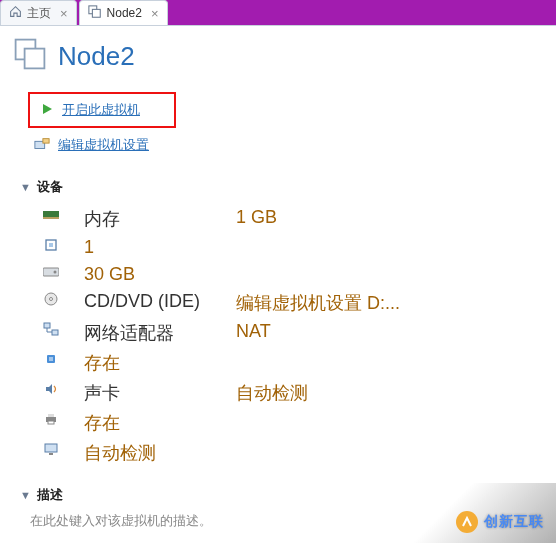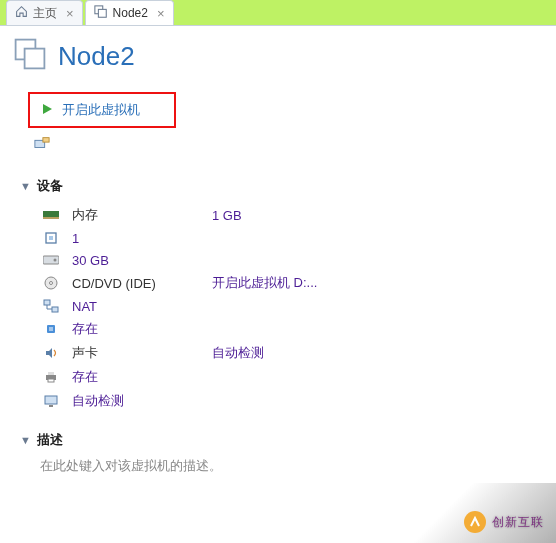--- a/index.html
+++ b/index.html
@@ -1,45 +1,45 @@
 <!DOCTYPE html>
 <html><head>
 <meta charset="utf-8">
 <style>
 * { margin: 0; padding: 0; box-sizing: border-box; font-family: "Microsoft YaHei", sans-serif; }
 body { background: #fff; width: 556px; height: 543px; overflow: hidden; position: relative; }
 
-.tabs { display: flex; background: #bef264; border-bottom: 1px solid #c8d1dc; height: 26px; padding-left: 6px; }
+.tabs { display: flex; background: #a21caf; border-bottom: 1px solid #c8d1dc; height: 26px; padding-left: 0; }
 .tab { display: flex; align-items: center; gap: 5px; padding: 3px 8px; font-size: 12px; border: 1px solid #c8d1dc; border-bottom: none; background: #f5f7fa; margin-right: 2px; border-radius: 4px 4px 0 0; color: #555; }
 .tab.active { background: #fff; color: #333; }
 .tab .close { color: #888; font-size: 13px; cursor: pointer; margin-left: 4px; }
 
 .title-row { display: flex; align-items: center; gap: 10px; padding: 10px 12px 14px 12px; }
 .title-icon svg { width: 36px; height: 36px; }
 .title-text { color: #2a6fb8; font-size: 26px; font-weight: 400; }
 
 .actions { padding: 2px 0 16px 28px; }
-.action { display: flex; align-items: center; gap: 8px; padding: 4px 6px; color: #2a6fb8; font-size: 13px; cursor: pointer; }
+.action { display: flex; align-items: center; gap: 8px; padding: 4px 6px; color: #2a6fb8; font-size: 13px; cursor: pointer; text-decoration: underline; }
 .highlight { border: 2px solid #e11; display: inline-flex; padding: 3px 28px 3px 4px; margin-bottom: 4px; }
 
 .section { padding: 0 0 14px 20px; }
 .section-header { display: flex; align-items: center; gap: 6px; color: #222; font-size: 13px; font-weight: bold; padding: 4px 0 8px 0; }
 .section-header .chev { color: #6a7a90; font-size: 11px; }
 
 .device-table { margin-left: 22px; }
-.device-row { display: flex; align-items: center; gap: 12px; padding: 3px 0; font-size: 13px; color: #333; }
+.device-row { display: flex; gap: 24px; padding: 3px 0; font-size: 18px; color: #333; }
 .device-row .icon { width: 18px; height: 16px; display: flex; align-items: center; justify-content: center; }
 .device-row .label { width: 128px; }
-.device-row .value { color: #4c1d95; }
-
-.desc-text { margin-left: 20px; font-size: 13px; color: #888; }
+.device-row .value { color: #a16207; }
+
+.desc-text { margin-left: 10px; font-size: 13px; color: #888; }
 
 .watermark { position: absolute; right: 12px; bottom: 10px; display: flex; align-items: center; gap: 6px; opacity: 0.9; }
 .watermark .wm-circle { width: 22px; height: 22px; border-radius: 50%; background: #f5a623; display: flex; align-items: center; justify-content: center; }
-.watermark .wm-text { color: #701a75; font-size: 12px; font-weight: normal; text-shadow: 0 0 3px rgba(0,0,0,.4); letter-spacing: 1px; }
+.watermark .wm-text { color: #3b82f6; font-size: 14px; font-weight: bold; text-shadow: 0 0 3px rgba(0,0,0,.4); letter-spacing: 1px; }
 .wm-bg { position: absolute; right: 0; bottom: 0; width: 180px; height: 60px; background: linear-gradient(135deg, transparent 40%, rgba(80,80,80,.45)); }
 </style>
 </head>
 <body>
 
 <div class="tabs">
   <div class="tab">
     <span class="icon">
       <svg width="13" height="13" viewBox="0 0 16 16">
           <path d="M2 8 L8 2 L14 8 L14 14 L10 14 L10 10 L6 10 L6 14 L2 14 Z" fill="none" stroke="#6a7a90" stroke-width="1.3"></path>
@@ -81,20 +81,21 @@
       <span>开启此虚拟机</span>
     </div>
   </div>
   <div class="action">
     <span class="icon">
       <svg width="16" height="14" viewBox="0 0 18 14">
           <rect x="1" y="4" width="11" height="8" fill="#cfe0f2" stroke="#5a7fa8"></rect>
           <rect x="10" y="1" width="7" height="5" fill="#f2d089" stroke="#b88a30"></rect>
         </svg>
     </span>
+    <span>编辑虚拟机设置</span>
   </div>
 </div>
 
 <div class="section">
   <div class="section-header">
     <span class="chev">▼</span>
     <span>设备</span>
   </div>
   <div class="device-table">
     <div class="device-row">
@@ -126,30 +127,31 @@
       <span class="value">30 GB</span>
     </div>
     <div class="device-row">
       <span class="icon">
           <svg width="14" height="14" viewBox="0 0 14 14">
             <circle cx="7" cy="7" r="6" fill="#e8e8e8" stroke="#888"></circle>
             <circle cx="7" cy="7" r="1.5" fill="#fff" stroke="#888"></circle>
           </svg>
         </span>
       <span class="label">CD/DVD (IDE)</span>
-      <span class="value">开启此虚拟机 D:...</span>
+      <span class="value">编辑虚拟机设置 D:...</span>
     </div>
     <div class="device-row">
       <span class="icon">
           <svg width="16" height="14" viewBox="0 0 16 14">
             <rect x="1" y="1" width="6" height="5" fill="#cfe0f2" stroke="#5a7fa8"></rect>
             <rect x="9" y="8" width="6" height="5" fill="#cfe0f2" stroke="#5a7fa8"></rect>
             <path d="M4 6 L4 10 L9 10" fill="none" stroke="#5a7fa8"></path>
           </svg>
         </span>
+      <span class="label">网络适配器</span>
       <span class="value">NAT</span>
     </div>
     <div class="device-row">
       <span class="icon">
           <svg width="14" height="14" viewBox="0 0 14 14">
             <rect x="3" y="3" width="8" height="8" rx="1" fill="#4a8fd8"></rect>
             <path d="M5 6 L9 6 M5 8 L9 8" stroke="#fff" stroke-width="1"></path>
           </svg>
         </span>
       <span class="value">存在</span>

